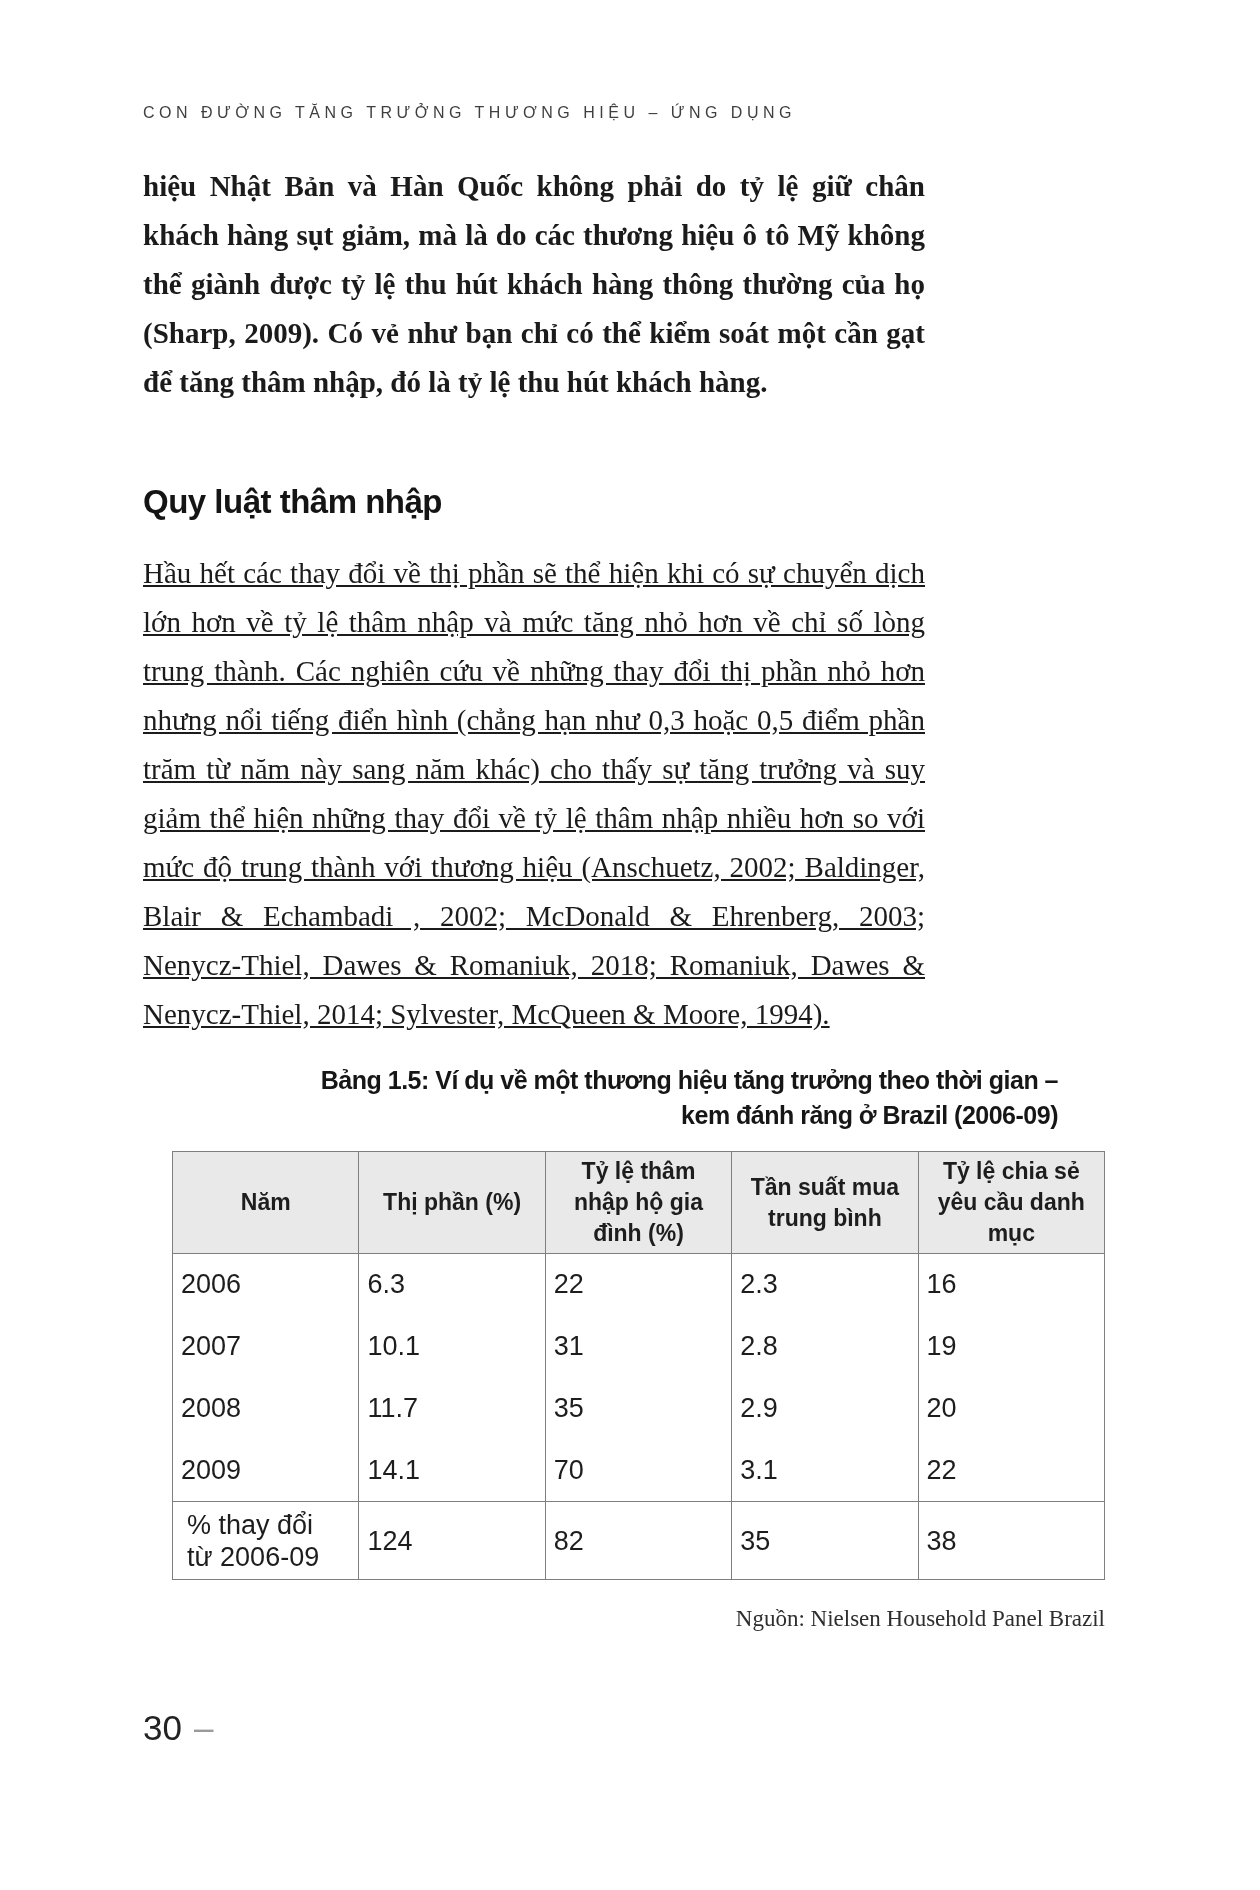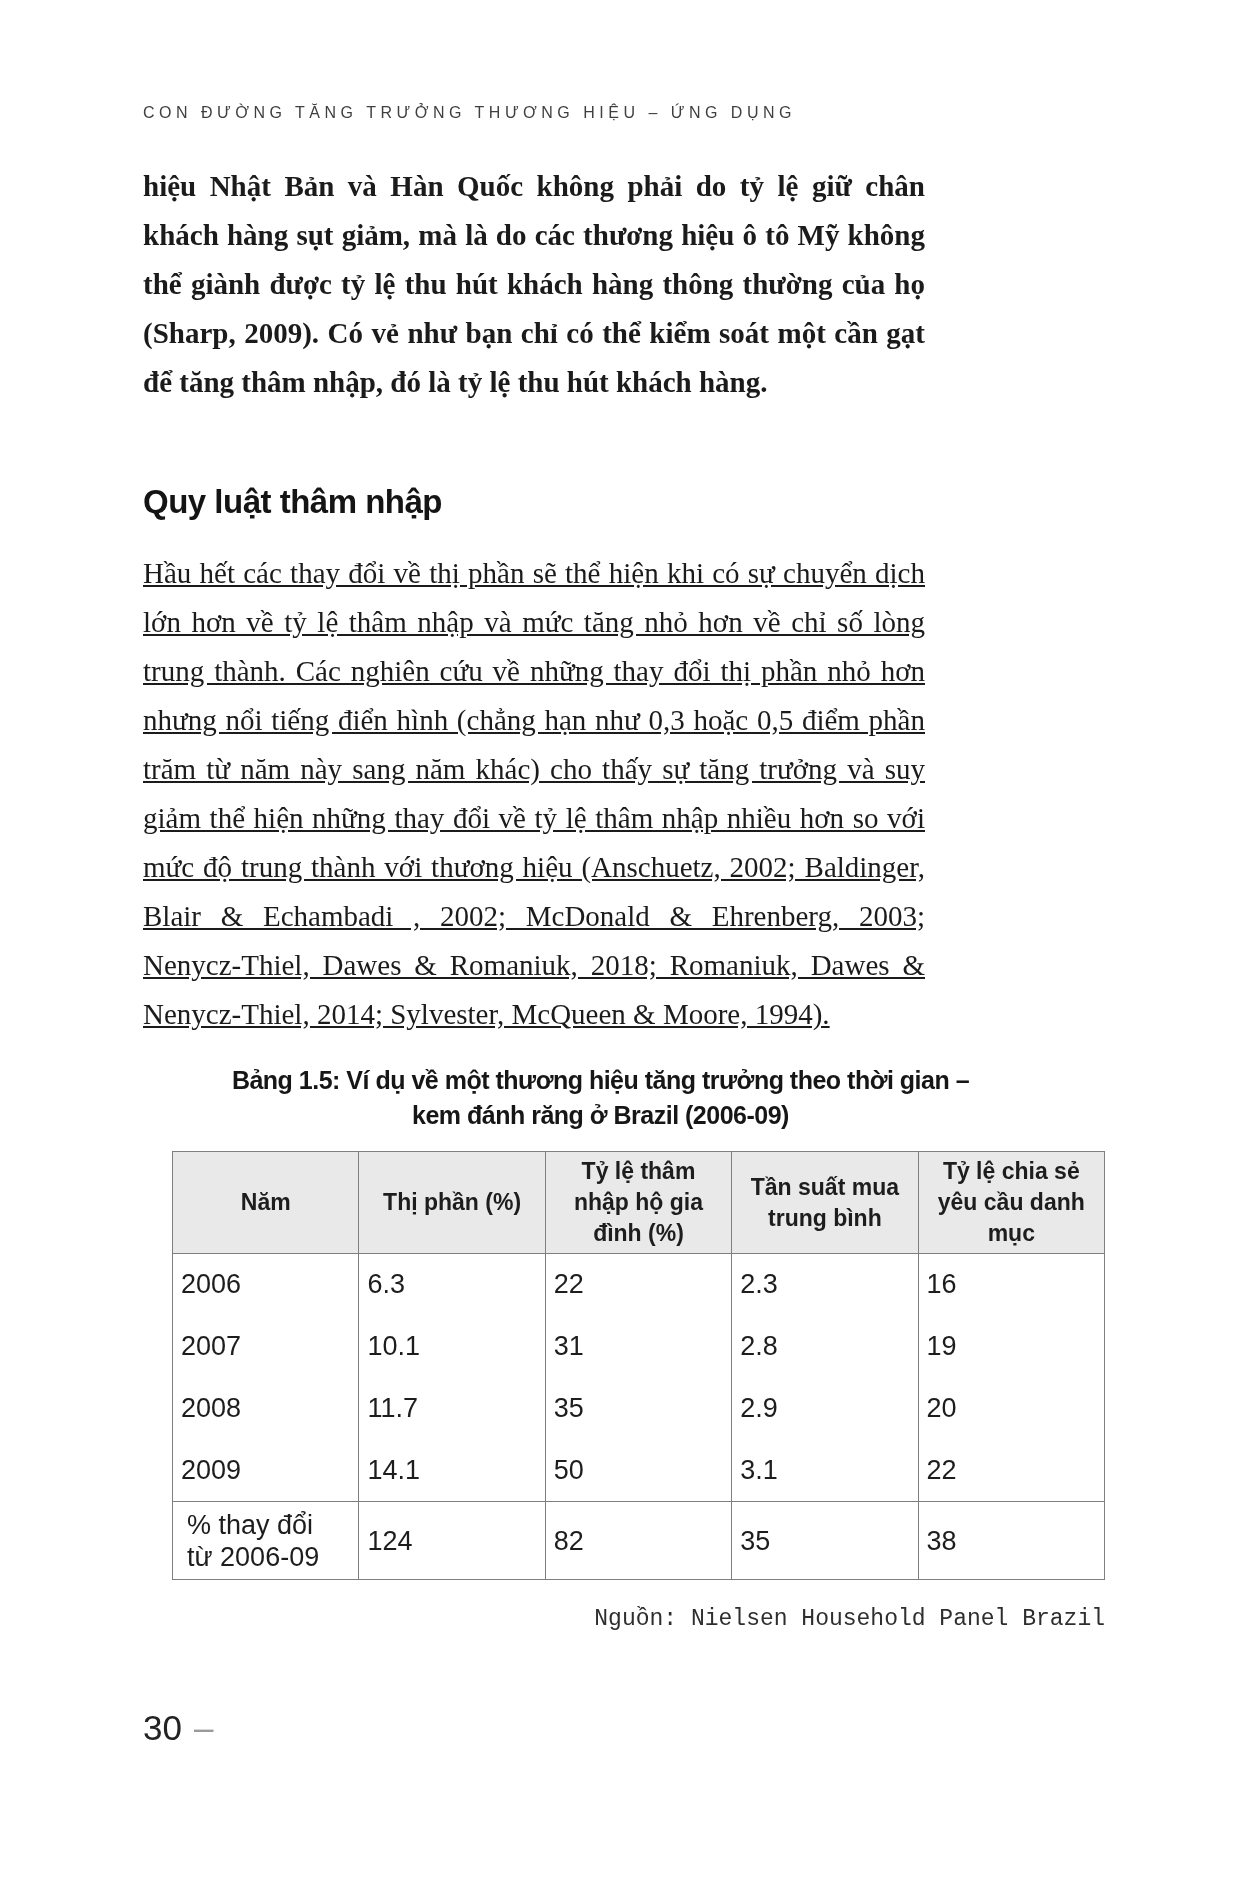--- a/index.html
+++ b/index.html
@@ -37,21 +37,21 @@
     font-family: "Liberation Sans", sans-serif;
     font-weight: 700;
     font-size: 33px;
     letter-spacing: -0.5px;
     color: #141414;
   }
 
   .table-caption {
     margin-top: 24px;
     width: 915px;
-    text-align: center;
+    text-align: right;
     font-family: "Liberation Sans", sans-serif;
     font-weight: 700;
     font-size: 25px;
     line-height: 35px;
     letter-spacing: -0.5px;
     color: #161616;
   }
 
   .data-table-wrap { margin-top: 18px; margin-left: 29px; width: 933px; }
   table.data-table {
@@ -86,21 +86,21 @@
     border-top: 1px solid #7f7f7f;
     height: 78px;
     line-height: 32px;
   }
   table.data-table tr.summary-row td.row-label { padding: 6px 14px; margin-left: 9px; }
 
   .source-line {
     margin-top: 26px;
     width: 962px;
     text-align: right;
-    font-family: Liberation Mono, monospace;
+    font-family: Liberation Serif, serif;
     font-size: 23px;
     color: #2e2e2e;
   }
 
   .page-footer {
     margin-top: 76px;
     font-family: "Liberation Sans", sans-serif;
     font-size: 35px;
     color: #232323;
     display: flex;
@@ -156,21 +156,21 @@
         <tr>
           <td>2008</td>
           <td>11.7</td>
           <td>35</td>
           <td>2.9</td>
           <td>20</td>
         </tr>
         <tr>
           <td>2009</td>
           <td>14.1</td>
-          <td>50</td>
+          <td>70</td>
           <td>3.1</td>
           <td>22</td>
         </tr>
         <tr class="summary-row">
           <td class="row-label">% thay đổi từ 2006-09</td>
           <td>124</td>
           <td>82</td>
           <td>35</td>
           <td>38</td>
         </tr>

